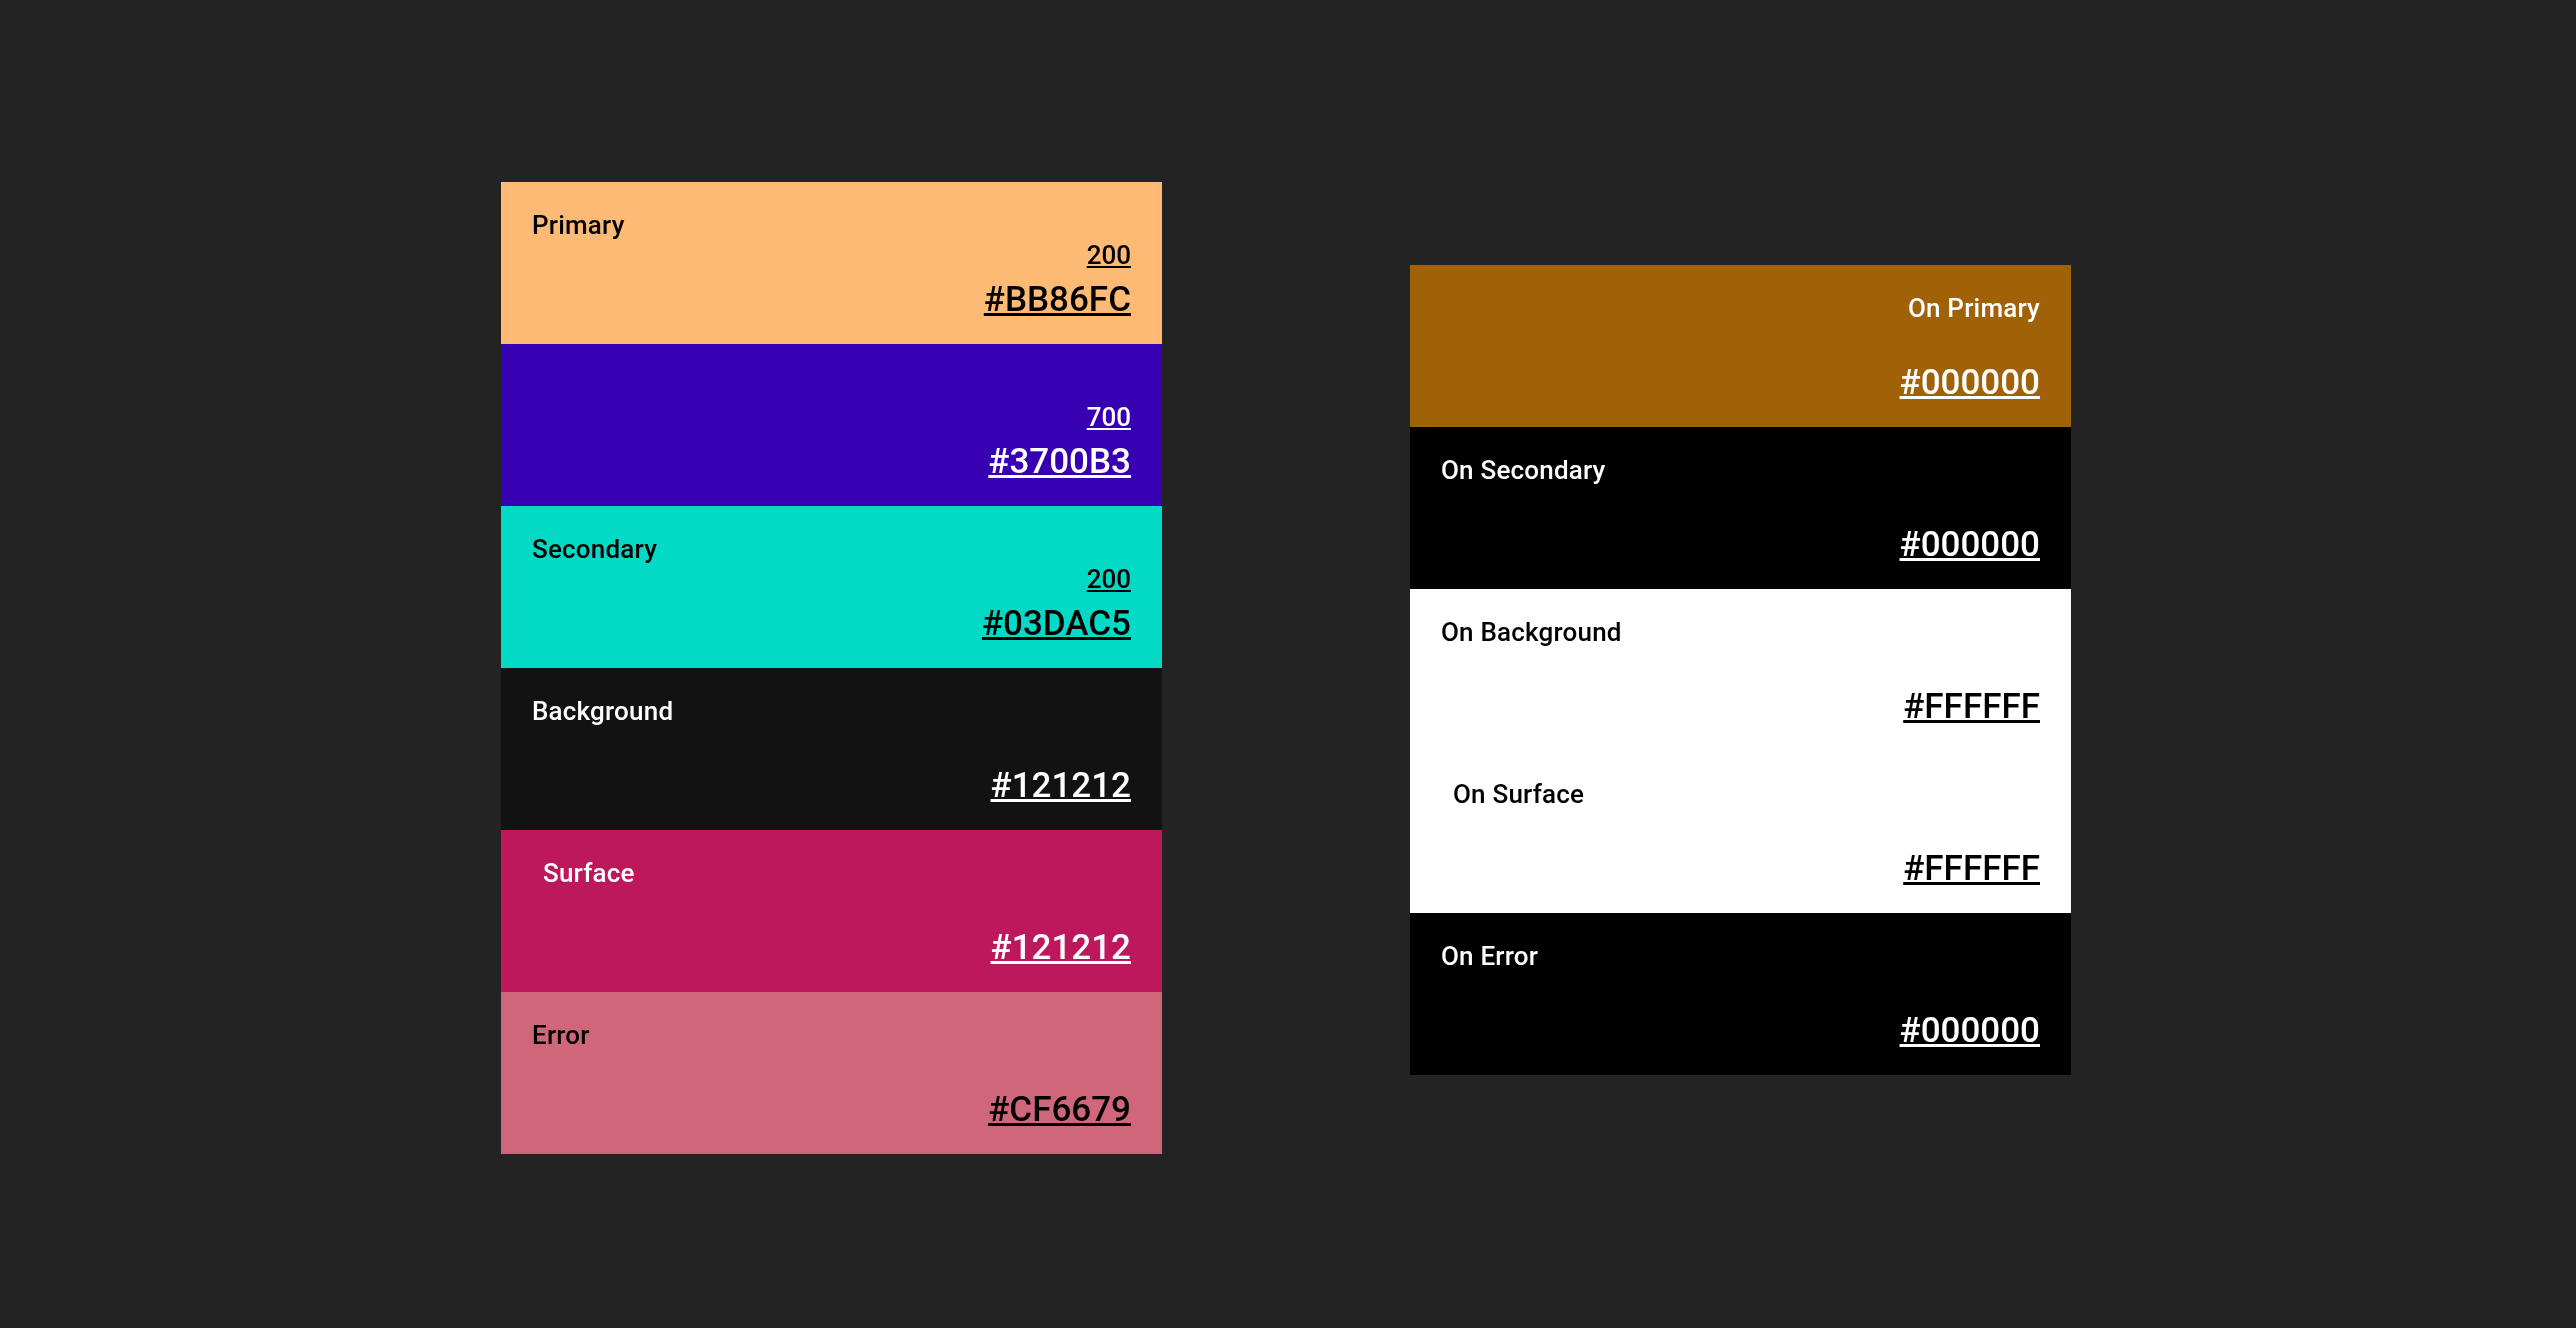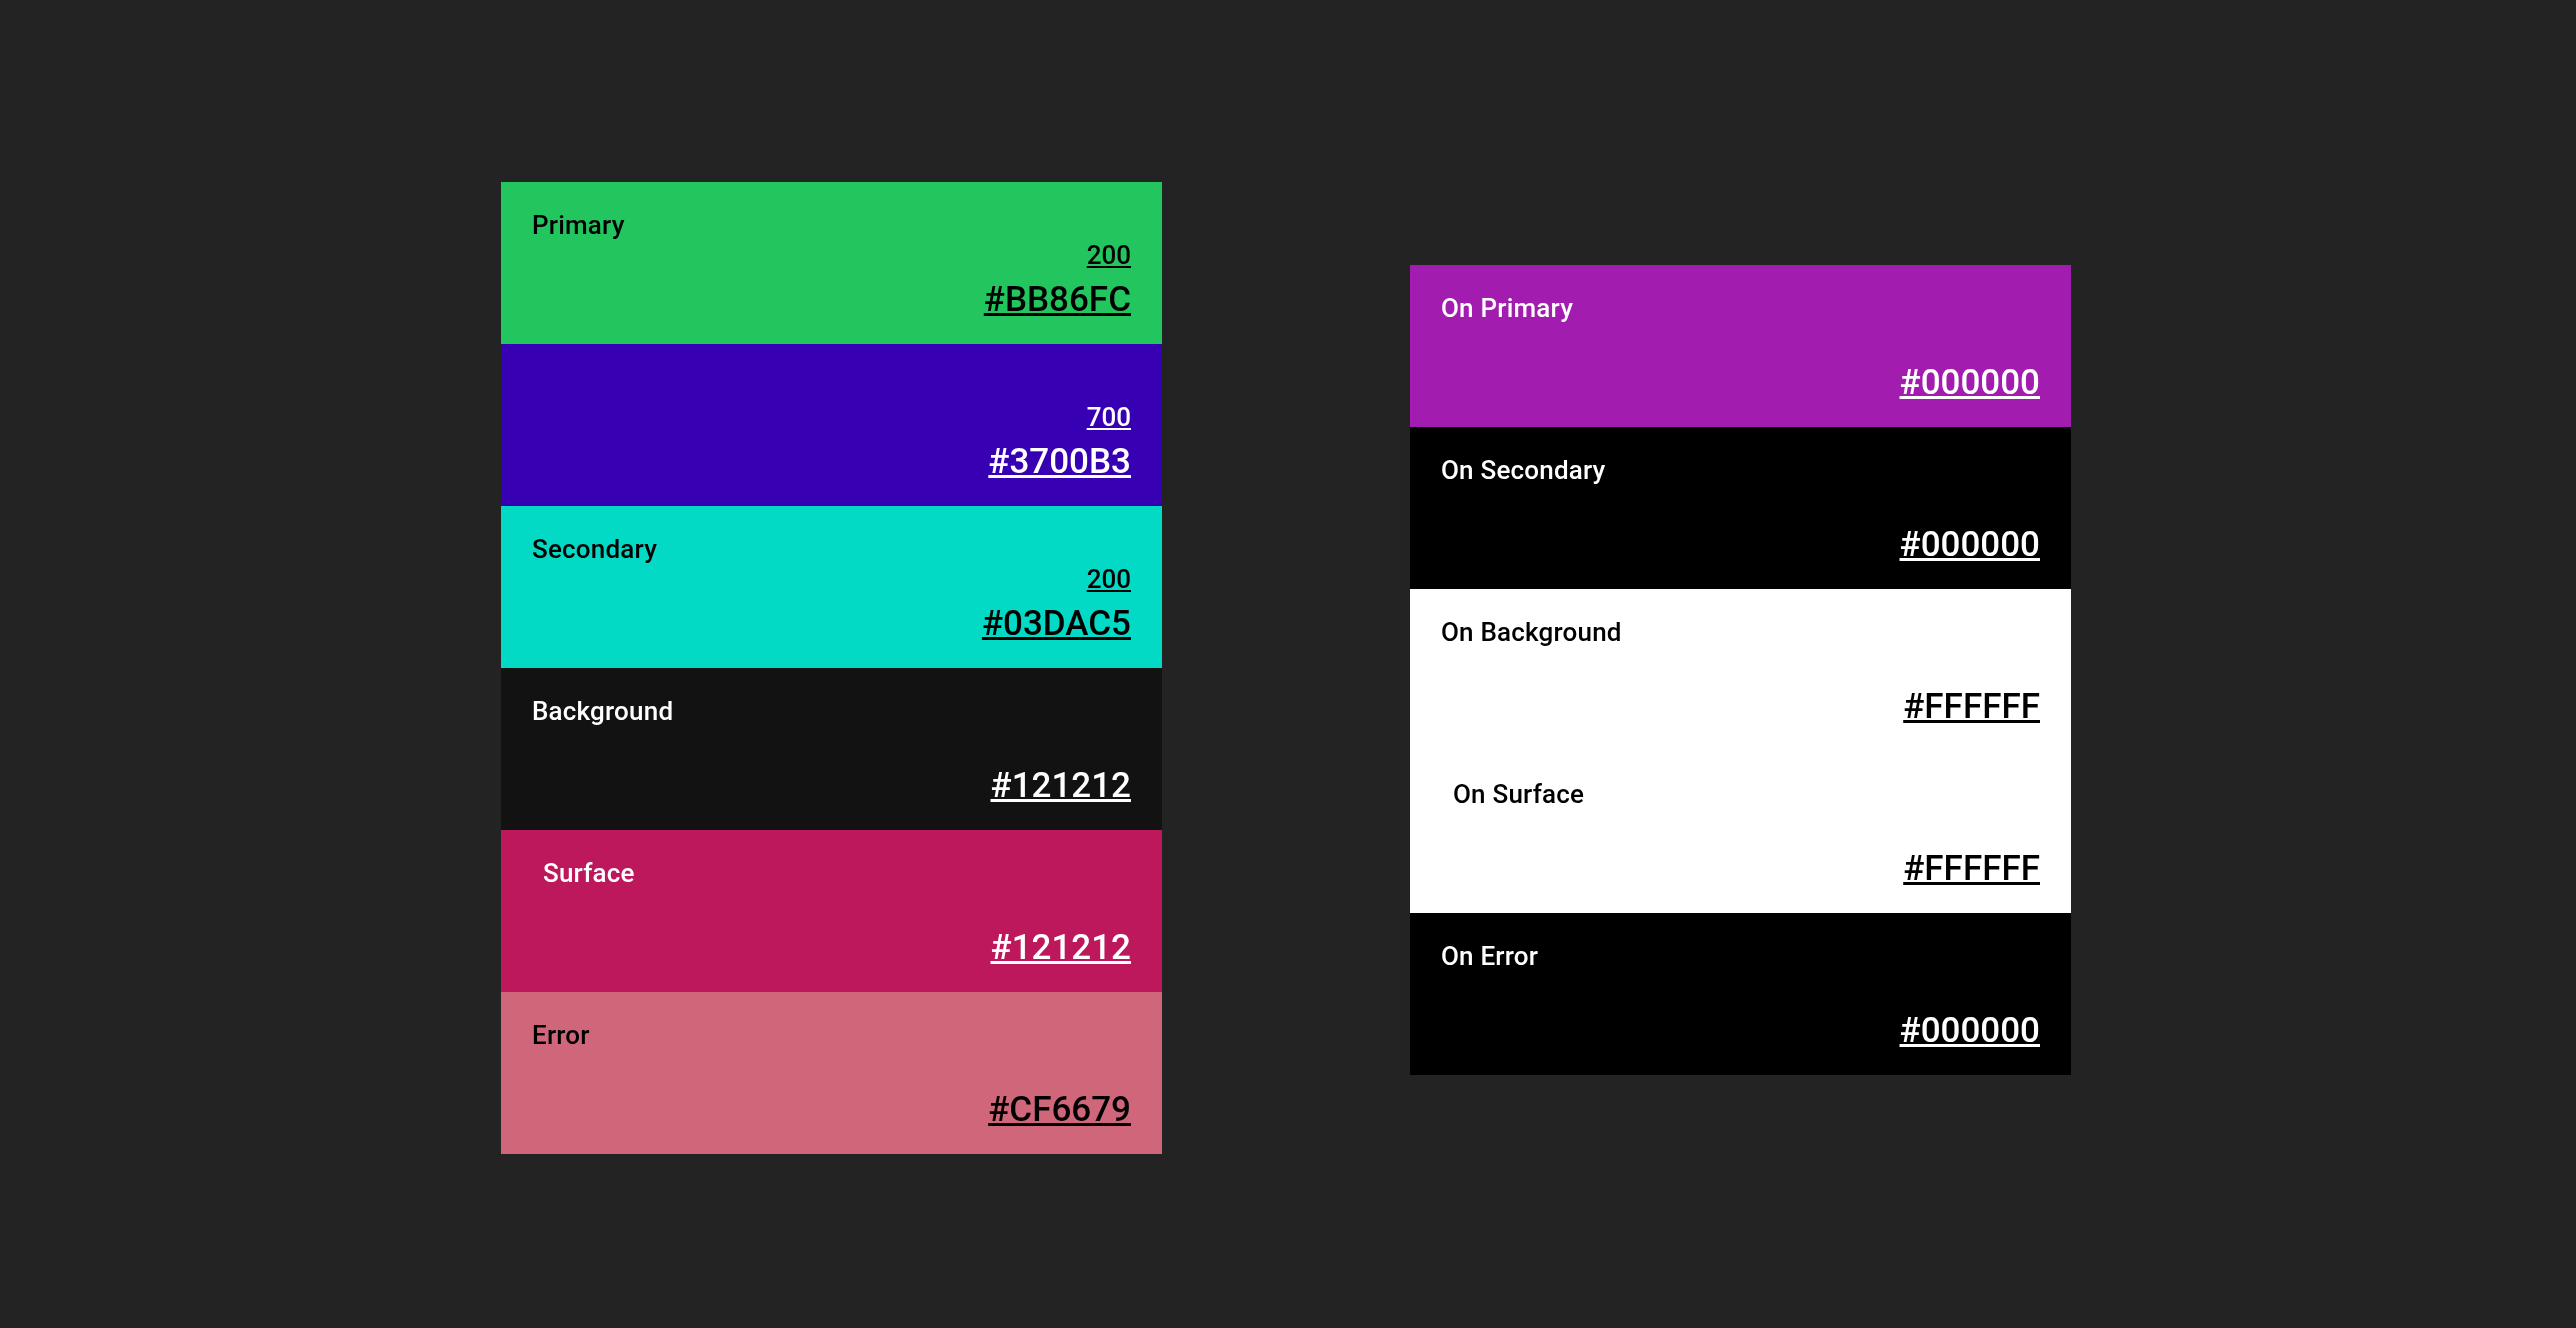--- a/index.html
+++ b/index.html
@@ -68,21 +68,21 @@
     .text-light {
       color: #FFFFFF;
     }
   </style>
 </head>
 <body>
 
 <div class="container">
   <div class="palette">
 
-  <div class="swatch text-dark" style="background-color: #22c55e;">
+  <div class="swatch text-dark" style="background-color: #fdba74;">
         <div class="swatch-label">Primary</div>
         <div class="swatch-meta">
           <div class="swatch-tone">200</div>
           <div class="swatch-hex">#BB86FC</div>
         </div>
       </div>
       <div class="swatch text-light" style="background-color: rgb(55, 0, 179);">
         <div class="swatch-meta">
           <div class="swatch-tone">700</div>
           <div class="swatch-hex">#3700B3</div>
@@ -109,21 +109,21 @@
       </div>
       <div class="swatch text-dark" style="background-color: rgb(207, 102, 121);">
         <div class="swatch-label">Error</div>
         <div class="swatch-meta">
           <div class="swatch-hex">#CF6679</div>
         </div>
       </div>
     </div>
   <div class="palette-right">
 
-  <div class="swatch text-light" style="background-color: #a21caf;">
+  <div class="swatch text-light" style="background-color: #a16207; align-items: flex-end;">
         <div class="swatch-label">On Primary</div>
         <div class="swatch-meta">
           <div class="swatch-hex">#000000</div>
         </div>
       </div>
       <div class="swatch text-light" style="background-color: rgb(0, 0, 0);">
         <div class="swatch-label">On Secondary</div>
         <div class="swatch-meta">
           <div class="swatch-hex">#000000</div>
         </div>

